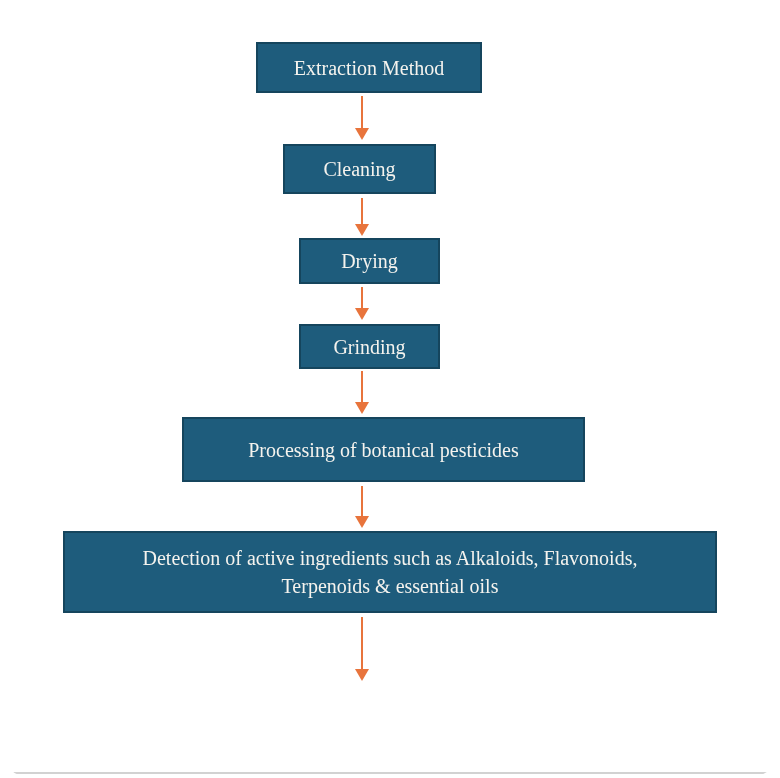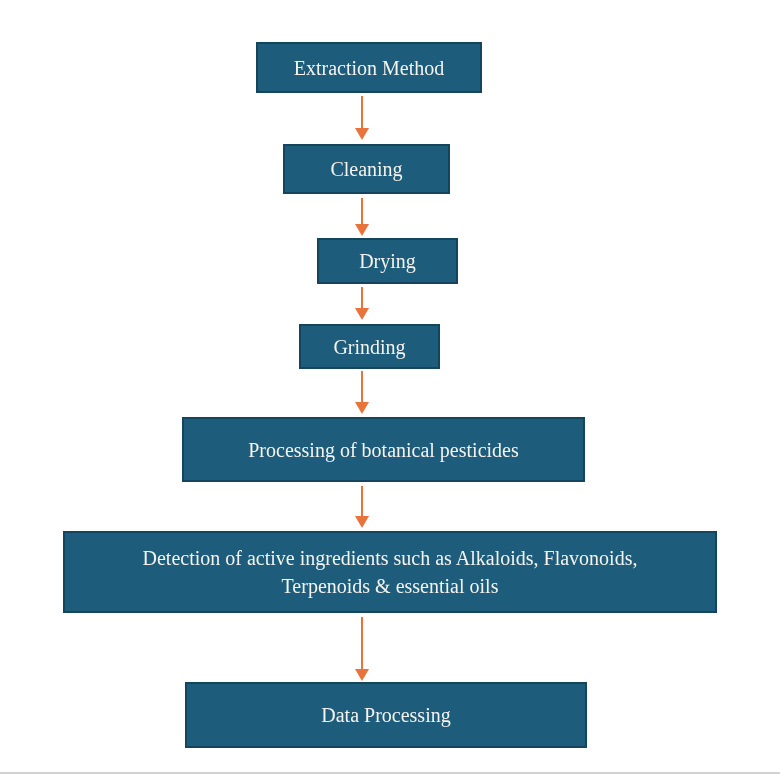--- a/index.html
+++ b/index.html
@@ -7,38 +7,39 @@
     padding: 0;
     background: #ffffff;
   }
   .canvas {
     position: relative;
     width: 780px;
     height: 778px;
     background: #ffffff;
     overflow: hidden;
     font-family: "Liberation Serif", "DejaVu Serif", serif;
+    border-radius: 32px;
   }
   .flow-box {
     position: absolute;
     box-sizing: border-box;
     background: var(--box-fill, #1E5C7C);
     border: 2px solid var(--box-border, #15455D);
     color: var(--box-text, #F5F3EE);
     display: flex;
     align-items: center;
     justify-content: center;
     text-align: center;
     font-size: 20px;
     line-height: 28px;
   }
   .flow-box .label { display: block; }
   #b1 { left: 256px; top: 42px;  width: 226px; height: 51px; }
-  #b2 { left: 283px; top: 144px; width: 167px; height: 50px; }
-  #b3 { left: 299px; top: 238px; width: 141px; height: 46px; margin-left: 18px; }
+  #b2 { left: 283px; top: 144px; width: 153px; height: 50px; }
+  #b3 { left: 299px; top: 238px; width: 141px; height: 46px; }
   #b4 { left: 299px; top: 324px; width: 141px; height: 45px; justify-content: center; }
   #b5 { left: 182px; top: 417px; width: 403px; height: 65px; }
   #b6 { left: 63px;  top: 531px; width: 654px; height: 82px; padding: 0 40px; }
   #b7 { left: 185px; top: 682px; width: 402px; height: 66px; }
 
   .arrow {
     position: absolute;
     left: 355px;
     width: 14px;
   }
@@ -128,19 +129,16 @@
 
   <div class="flow-box" id="b6">
     <span class="label">Detection of active ingredients such as Alkaloids, Flavonoids, Terpenoids &amp; essential oils</span>
   </div>
 
   <div class="arrow" id="a6">
     <div class="stem"></div>
     <div class="head"></div>
   </div>
 
-  <div class="flow-box" id="b7">
-    <span class="label">Data Processing</span>
-  </div>
 
   <div class="bottom-rule"></div>
 
 </div>
 
 </body></html>

